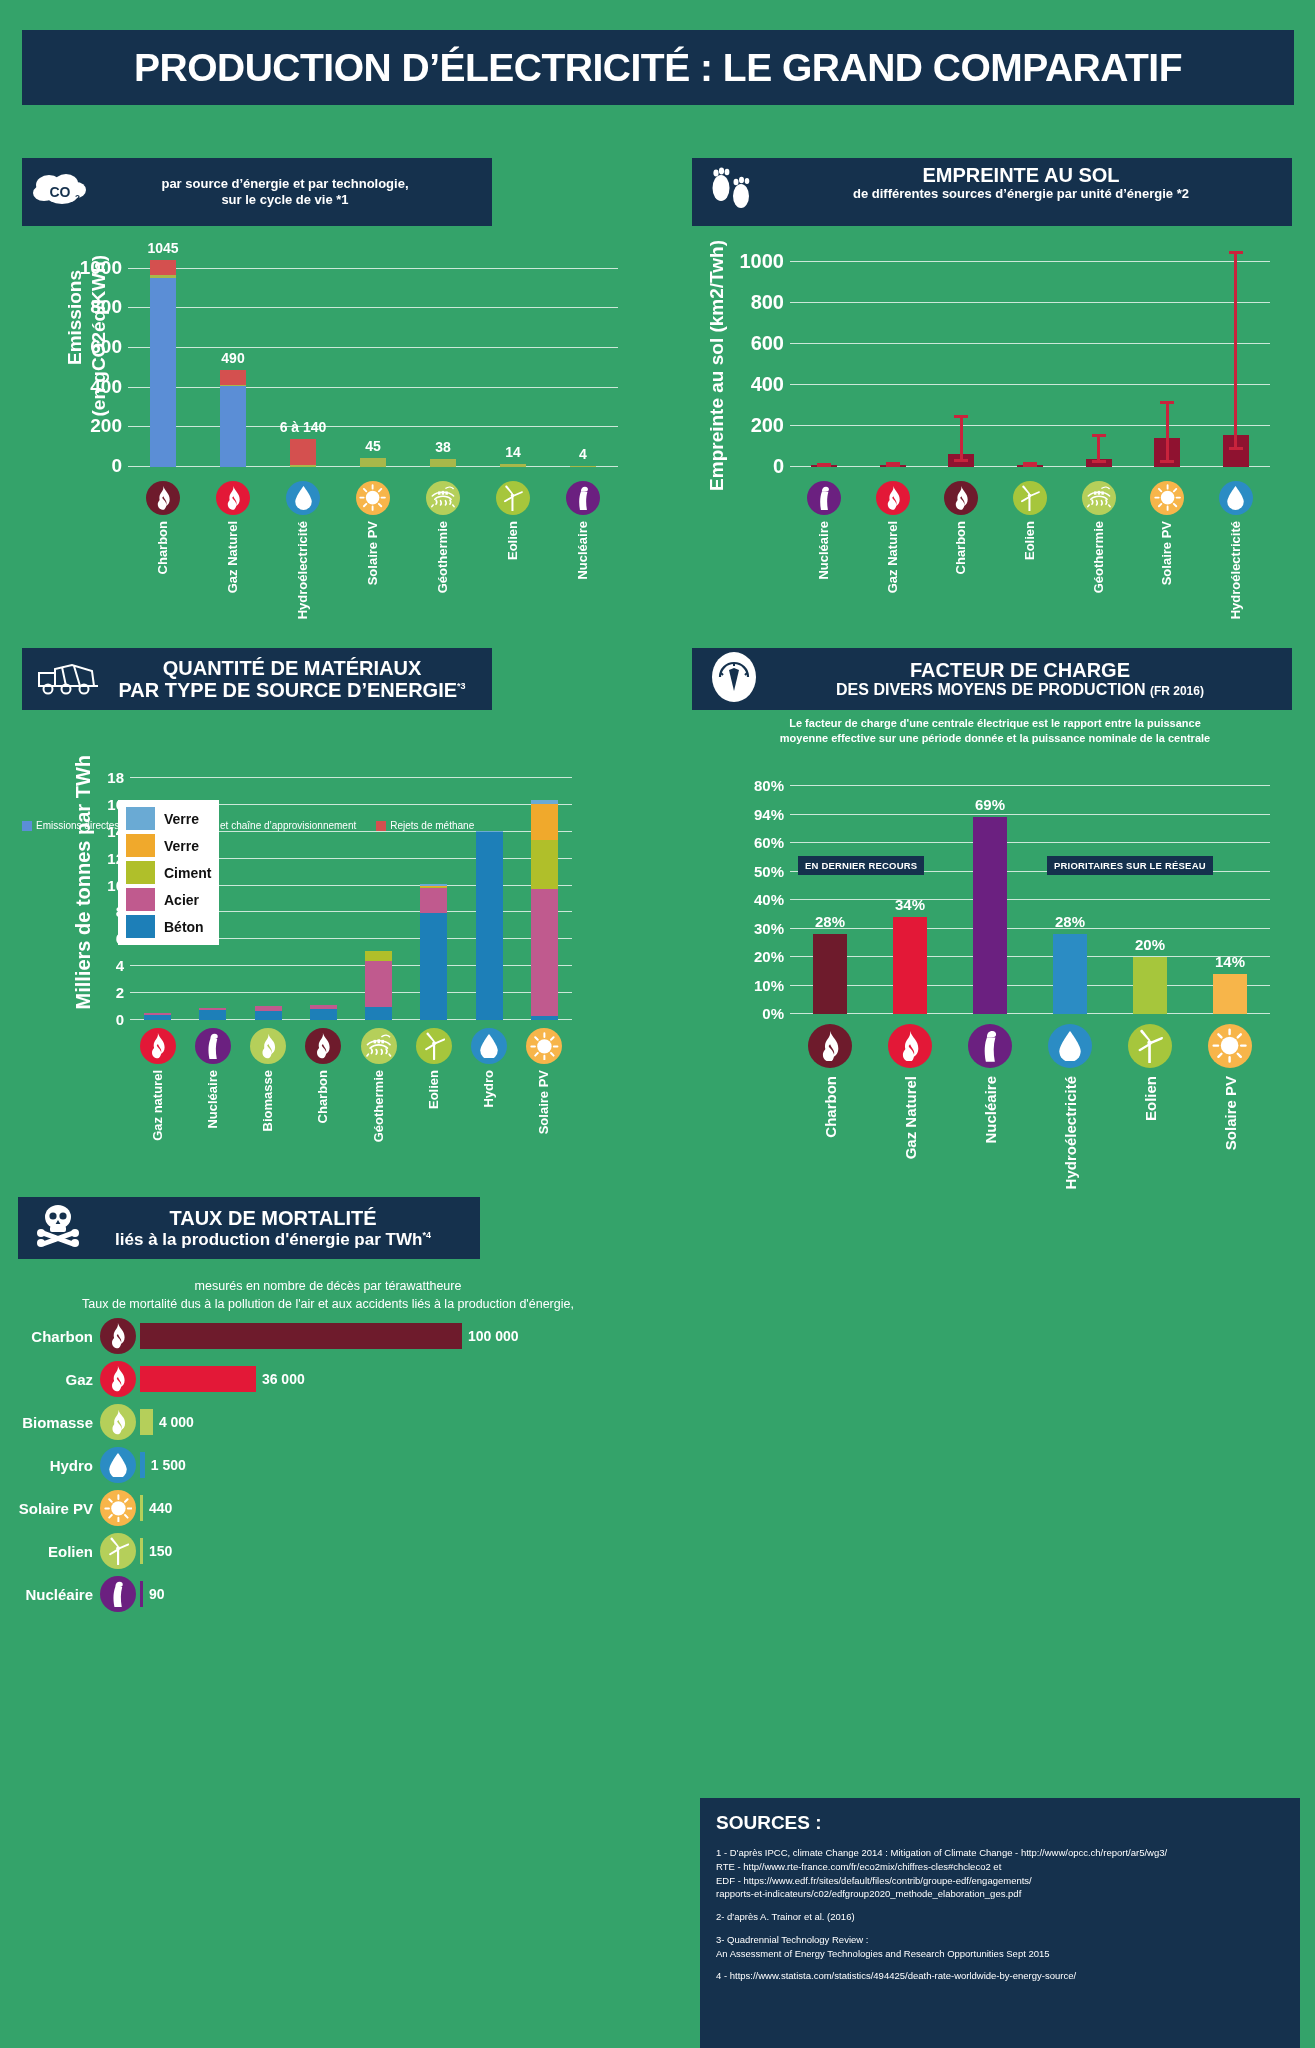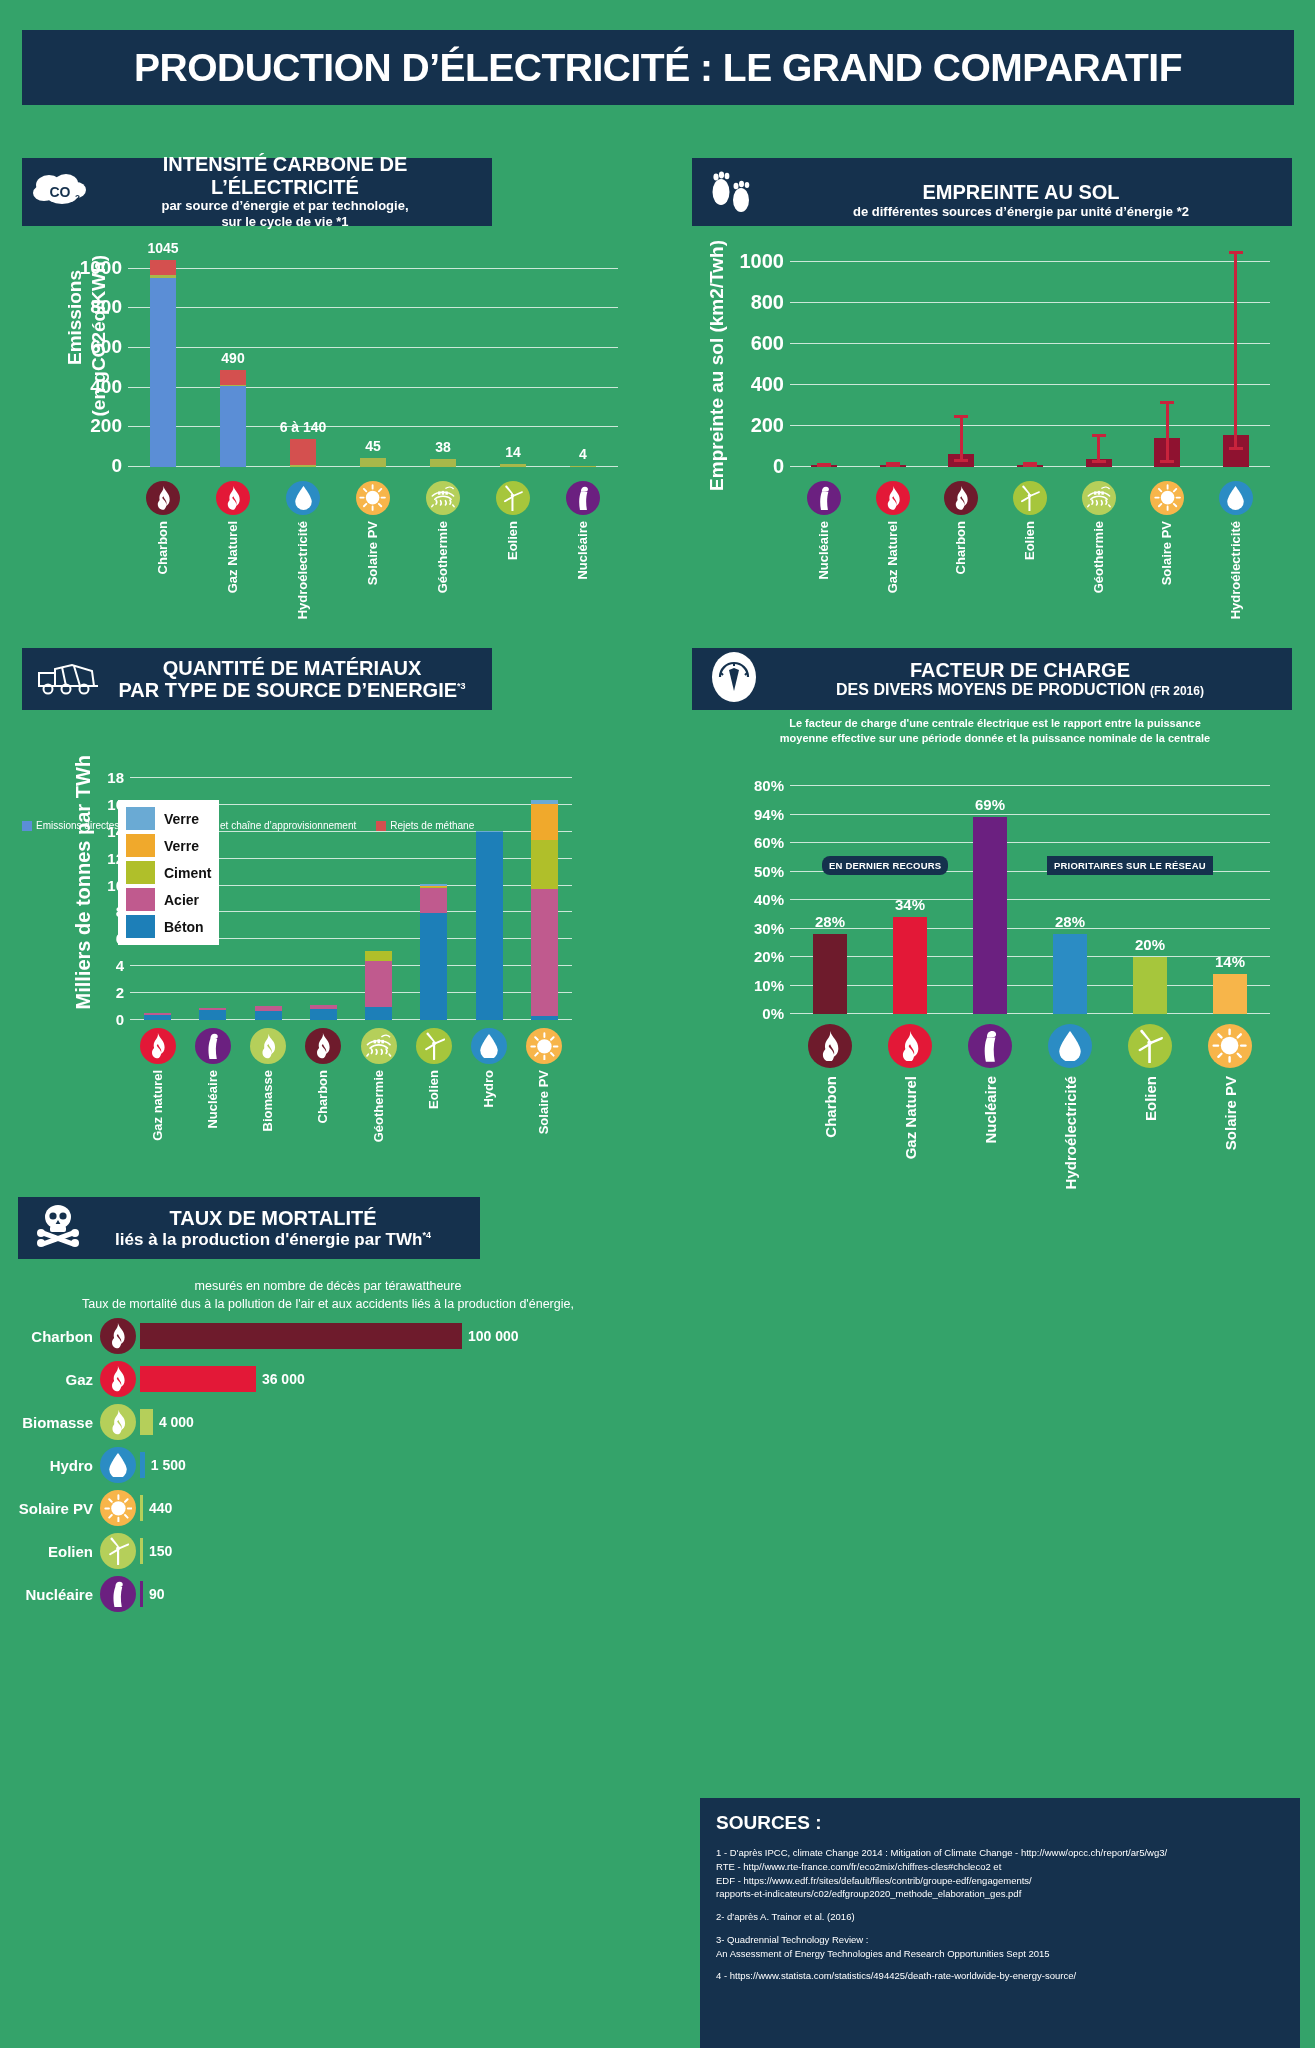--- a/index.html
+++ b/index.html
@@ -82,21 +82,20 @@
             <ellipse cx="34" cy="14" rx="12" ry="9"></ellipse>
         <ellipse cx="44" cy="21" rx="10" ry="8"></ellipse>
             <ellipse cx="12" cy="24" rx="11" ry="8"></ellipse>
         <ellipse cx="30" cy="26" rx="16" ry="9"></ellipse>
           </g>
         <text x="28" y="28" font-family="Liberation Sans, sans-serif" font-size="14" font-weight="bold" fill="#15314d" text-anchor="middle">CO</text>
         <text x="43" y="32" font-family="Liberation Sans, sans-serif" font-size="9" font-weight="bold" fill="#15314d">2</text>
       </svg>
     </span>
     <div style="flex:1; text-align:center;">
-      <div class="ttl">INTENSITÉ CARBONE DE L’ÉLECTRICITÉ</div>
       <div class="sub">par source d’énergie et par technologie,</div>
       <div class="sub">sur le cycle de vie *1</div>
     </div>
   </div>
 </div>
 
 <div class="axis-title" style="left:64px; top:270px; width:36px; height:200px;">
   <div style="writing-mode:vertical-rl; transform:rotate(180deg); font-size:19px; white-space:nowrap;">Emissions</div>
 </div>
 <div class="axis-title" style="left:88px; top:255px; width:34px; height:230px;">
@@ -209,21 +208,21 @@
 <div class="legend-row" id="chart1-legend" style="left:22px; top:820px;">
     <span class="sw" style="background: rgb(91, 142, 214);"></span>
     <span style="margin-right: 16px;">Emissions directes</span>
     <span class="sw" style="background: rgb(168, 184, 74);"></span>
     <span style="margin-right: 16px;">Infrastructures et chaîne d’approvisionnement</span>
     <span class="sw" style="background: rgb(212, 80, 79);"></span>
     <span style="margin-right: 16px;">Rejets de méthane</span>
   </div>
 
 <div class="panel-head" style="left:692px; top:158px; width:600px; height:68px; background:#15314d;">
-  <div style="display:flex; align-items:flex-end; height:100%;gap:12px;">
+  <div style="display:flex; align-items:flex-start; height:100%;gap:12px;">
     <span style="flex:0 0 56px; padding-left:6px;">
       <svg width="46" height="48" viewBox="0 0 46 48">
           <g fill="#fff">
         <ellipse cx="13" cy="24" rx="8.5" ry="13"></ellipse>
         <ellipse cx="8" cy="9" rx="2.6" ry="3.4"></ellipse>
             <ellipse cx="13.5" cy="7" rx="2.6" ry="3.4"></ellipse>
         <ellipse cx="19" cy="8" rx="2.4" ry="3.2"></ellipse>
         <ellipse cx="33" cy="32" rx="8" ry="12"></ellipse>
         <ellipse cx="28" cy="18" rx="2.5" ry="3.2"></ellipse>
             <ellipse cx="33.5" cy="16" rx="2.5" ry="3.2"></ellipse>
@@ -624,21 +623,21 @@
     <div class="circ" style="left: 1208px; top: 1024px; width: 44px; height: 44px; background: rgb(247, 181, 74);">
       <svg width="35.2" height="35.2" viewBox="0 0 32 32">
         <circle cx="16" cy="16" r="8" fill="#fff"></circle>
         <g stroke="#fff" stroke-width="2.2" stroke-linecap="round">
           <path d="M16 1.5v4M16 26.5v4M1.5 16h4M26.5 16h4M5.8 5.8l2.8 2.8M23.4 23.4l2.8 2.8M26.2 5.8l-2.8 2.8M8.6 23.4l-2.8 2.8"></path>
         </g>
       </svg>
     </div>
     <div class="vlabel" style="left: 1222px; top: 1076px; font-size: 15px;">Solaire PV</div>
   </div>
-<div class="tag" style="left:822px; top:856px;border-radius:8px;">EN DERNIER RECOURS</div>
+<div class="tag" style="left:798px; top:856px;">EN DERNIER RECOURS</div>
 <div class="tag" style="left:1047px; top:856px;">PRIORITAIRES SUR LE RÉSEAU</div>
 
 <div class="panel-head" style="left:18px; top:1197px; width:462px; height:62px; background:#15314d;">
   <div style="display:flex; align-items:center; height:100%;">
     <span style="flex:0 0 56px; padding-left:6px;">
       <svg width="48" height="48" viewBox="0 0 48 48">
           <g fill="#fff">
         <ellipse cx="24" cy="15" rx="13" ry="12"></ellipse>
         <rect x="16" y="24" width="16" height="6" rx="2"></rect>
         <circle cx="19" cy="14" r="3.6" fill="#15314d"></circle>

